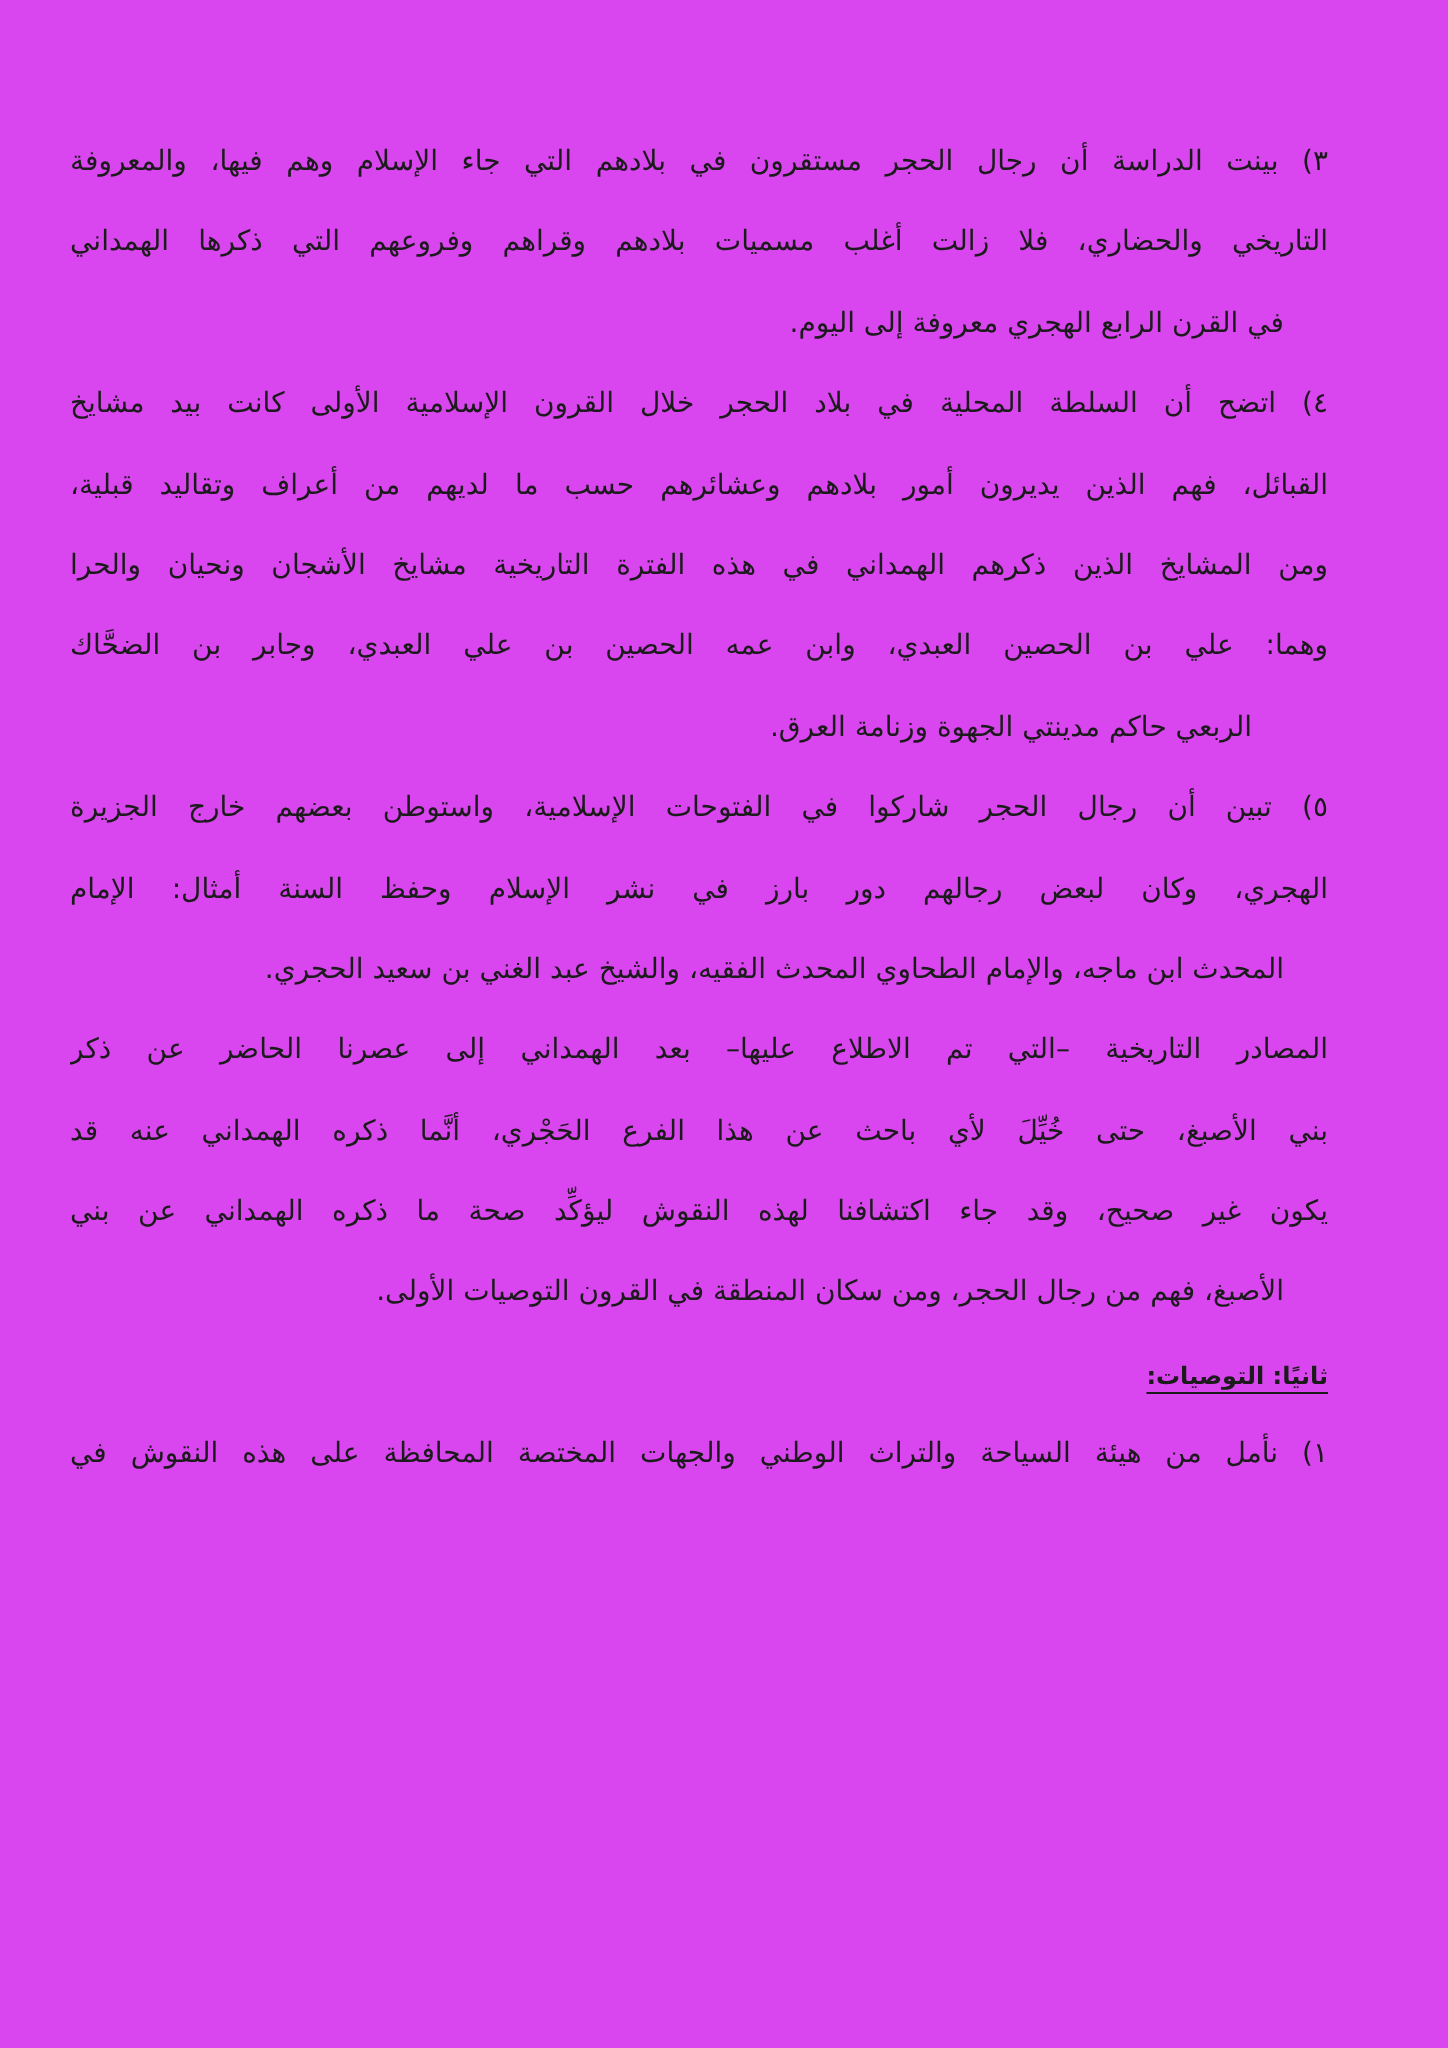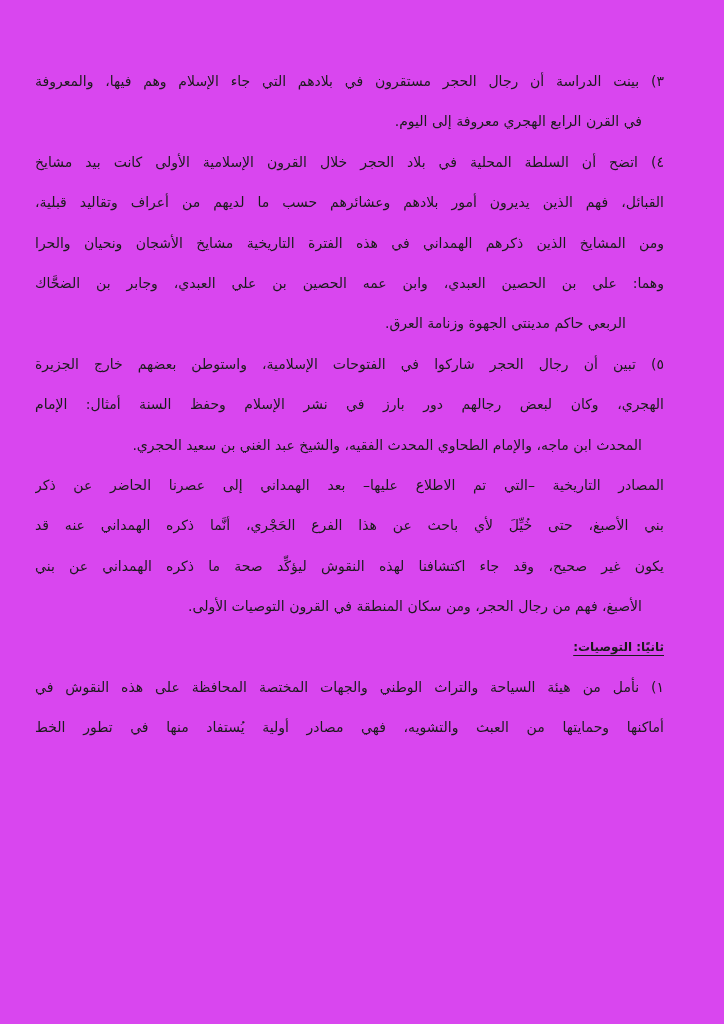--- a/index.html
+++ b/index.html
@@ -69,20 +69,21 @@
   }
 </style>
 </head>
 <body>
 
 <div class="page">
   <div class="text-block">
 
     <div class="item item-3">
       <div class="line">٣) بينت الدراسة أن رجال الحجر مستقرون في بلادهم التي جاء الإسلام وهم فيها، والمعروفة</div>
+      <div class="line">التاريخي والحضاري، فلا زالت أغلب مسميات بلادهم وقراهم وفروعهم التي ذكرها الهمداني</div>
       <div class="line lastline">في القرن الرابع الهجري معروفة إلى اليوم.</div>
     </div>
 
     <div class="item item-4">
       <div class="line">٤) اتضح أن السلطة المحلية في بلاد الحجر خلال القرون الإسلامية الأولى كانت بيد مشايخ</div>
       <div class="line">القبائل، فهم الذين يديرون أمور بلادهم وعشائرهم حسب ما لديهم من أعراف وتقاليد قبلية،</div>
       <div class="line">ومن المشايخ الذين ذكرهم الهمداني في هذه الفترة التاريخية مشايخ الأشجان ونحيان والحرا</div>
       <div class="line">وهما: علي بن الحصين العبدي، وابن عمه الحصين بن علي العبدي، وجابر بن الضحَّاك</div>
       <div class="line lastline">الربعي حاكم مدينتي الجهوة وزنامة العرق.</div>
     </div>
@@ -99,19 +100,18 @@
       <div class="line">يكون غير صحيح، وقد جاء اكتشافنا لهذه النقوش ليؤكِّد صحة ما ذكره الهمداني عن بني</div>
       <div class="line lastline">الأصبغ، فهم من رجال الحجر، ومن سكان المنطقة في القرون التوصيات الأولى.</div>
     </div>
 
     <div class="heading-line">
       <span class="heading-text">ثانيًا: التوصيات:</span>
     </div>
 
     <div class="item item-rec-1">
       <div class="line">١) نأمل من هيئة السياحة والتراث الوطني والجهات المختصة المحافظة على هذه النقوش في</div>
-      <div class="line">أماكنها وحمايتها من العبث والتشويه، فهي مصادر أولية يُستفاد منها في تطور الخط</div>
     </div>
 
   </div>
 
   <div class="page-number">21</div>
 </div>
 
 </body></html>

